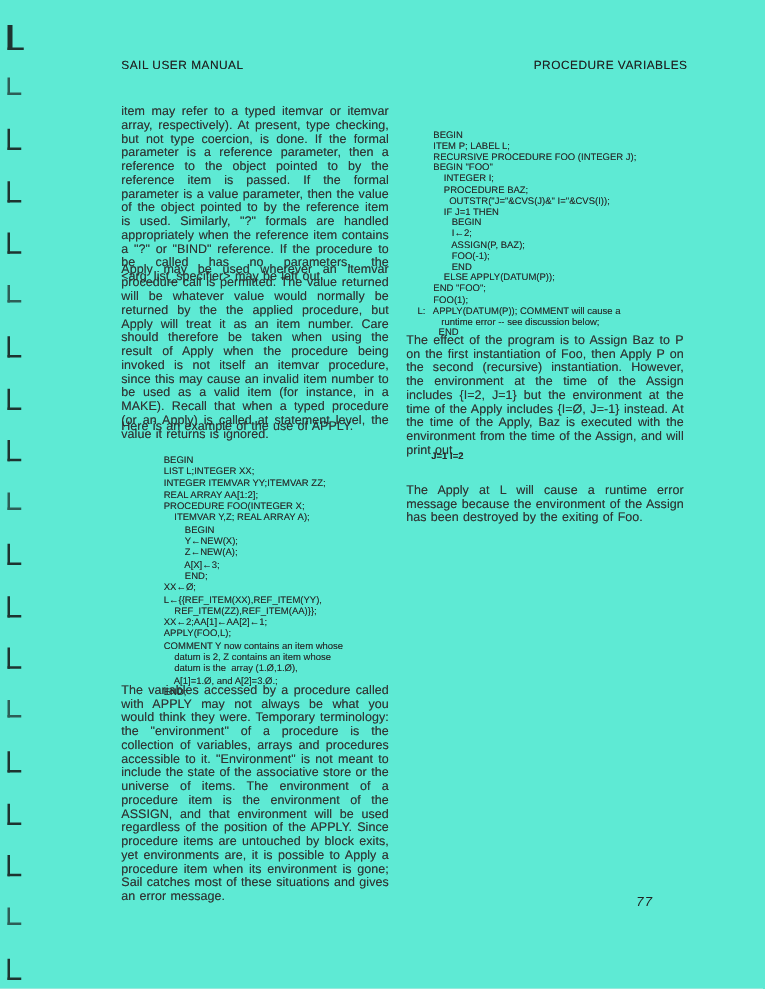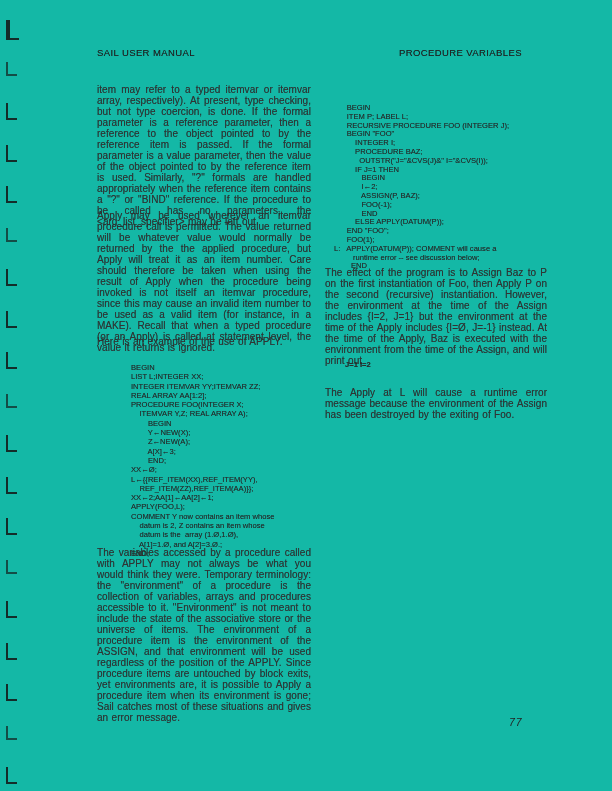--- a/index.html
+++ b/index.html
@@ -1,19 +1,19 @@
 <!DOCTYPE html>
 <html><head>
 <meta charset="utf-8">
 <style>
   html,body{margin:0;padding:0;background:#e8e8e8;}
   .page{
     position:relative;
     width:612px;height:791px;
-    background:#14b8a6;
+    background:#5eead4;
     font-family:"Liberation Sans","DejaVu Sans",sans-serif;
     color:#2e2e2e;
     overflow:hidden;
   }
   .hdr{
     position:absolute;
     font-size:9.5px;
     letter-spacing:.4px;
     color:#222;
     text-shadow:0 0 .4px rgba(0,0,0,.45);
@@ -88,21 +88,21 @@
       <div class="mark" style="top: 559.5px; opacity: 0.65; height: 12px;"></div>
       <div class="mark" style="top: 601px;"></div>
       <div class="mark" style="top: 642.5px;"></div>
       <div class="mark" style="top: 684px;"></div>
       <div class="mark" style="top: 725.5px; opacity: 0.65; height: 12px;"></div>
       <div class="mark" style="top: 767px;"></div>
     </div>
 
   <div class="hdr" style="left:97px;top:47px;">SAIL USER MANUAL</div>
 
-  <div class="hdr" style="right:90px;top:47px;">PROCEDURE VARIABLES</div>
+  <div class="hdr" style="right:62px;top:47px;">PROCEDURE VARIABLES</div>
 
   <p class="body-text" style="left:97px;top:84px;width:214px;">item may refer to a typed itemvar or itemvar array, respectively).  At present, type checking, but not type coercion, is done.  If the formal parameter is a reference parameter, then a reference to the object pointed to by the reference item is passed.  If the formal parameter is a value parameter, then the value of the object pointed to by the reference item is used.  Similarly, "?" formals are handled appropriately when the reference item contains a "?" or "BIND" reference. If the procedure to be called has no parameters, the &lt;arg_list_specifier&gt; may be left out.</p>
 
   <p class="body-text" style="left:97px;top:210px;width:214px;">Apply may be used wherever an itemvar procedure call is permitted.  The value returned will be whatever value would normally be returned by the the applied procedure, but Apply will treat it as an item number. Care should therefore be taken when using the result of Apply when the procedure being invoked is not itself an itemvar procedure, since this may cause an invalid item number to be used as a valid item (for instance, in a MAKE).  Recall that when a typed procedure (or an Apply) is called at statement level, the value it returns is ignored.</p>
 
   <p class="body-text single-line" style="left:97px;top:336px;width:214px;">Here is an example of the use of APPLY.</p>
 
   <pre class="code code-left" style="left:115px;top:347px;">BEGIN
 LIST L;INTEGER XX;
 INTEGER ITEMVAR YY;ITEMVAR ZZ;

